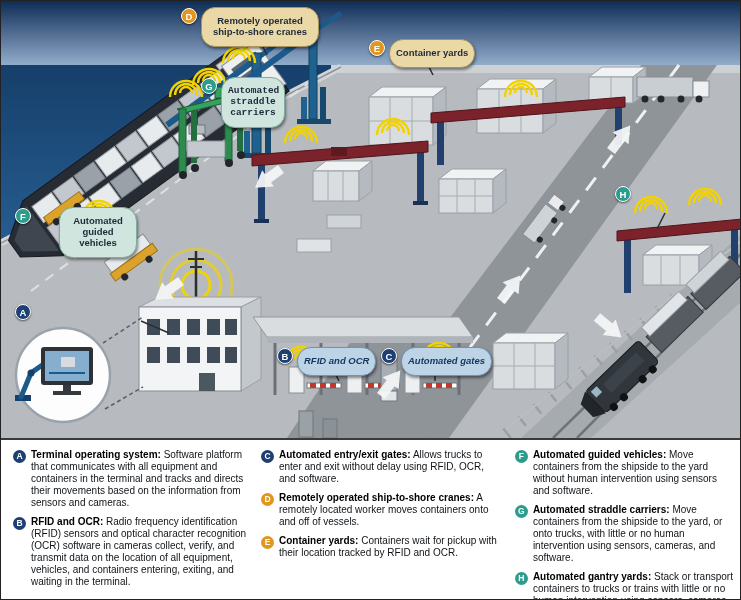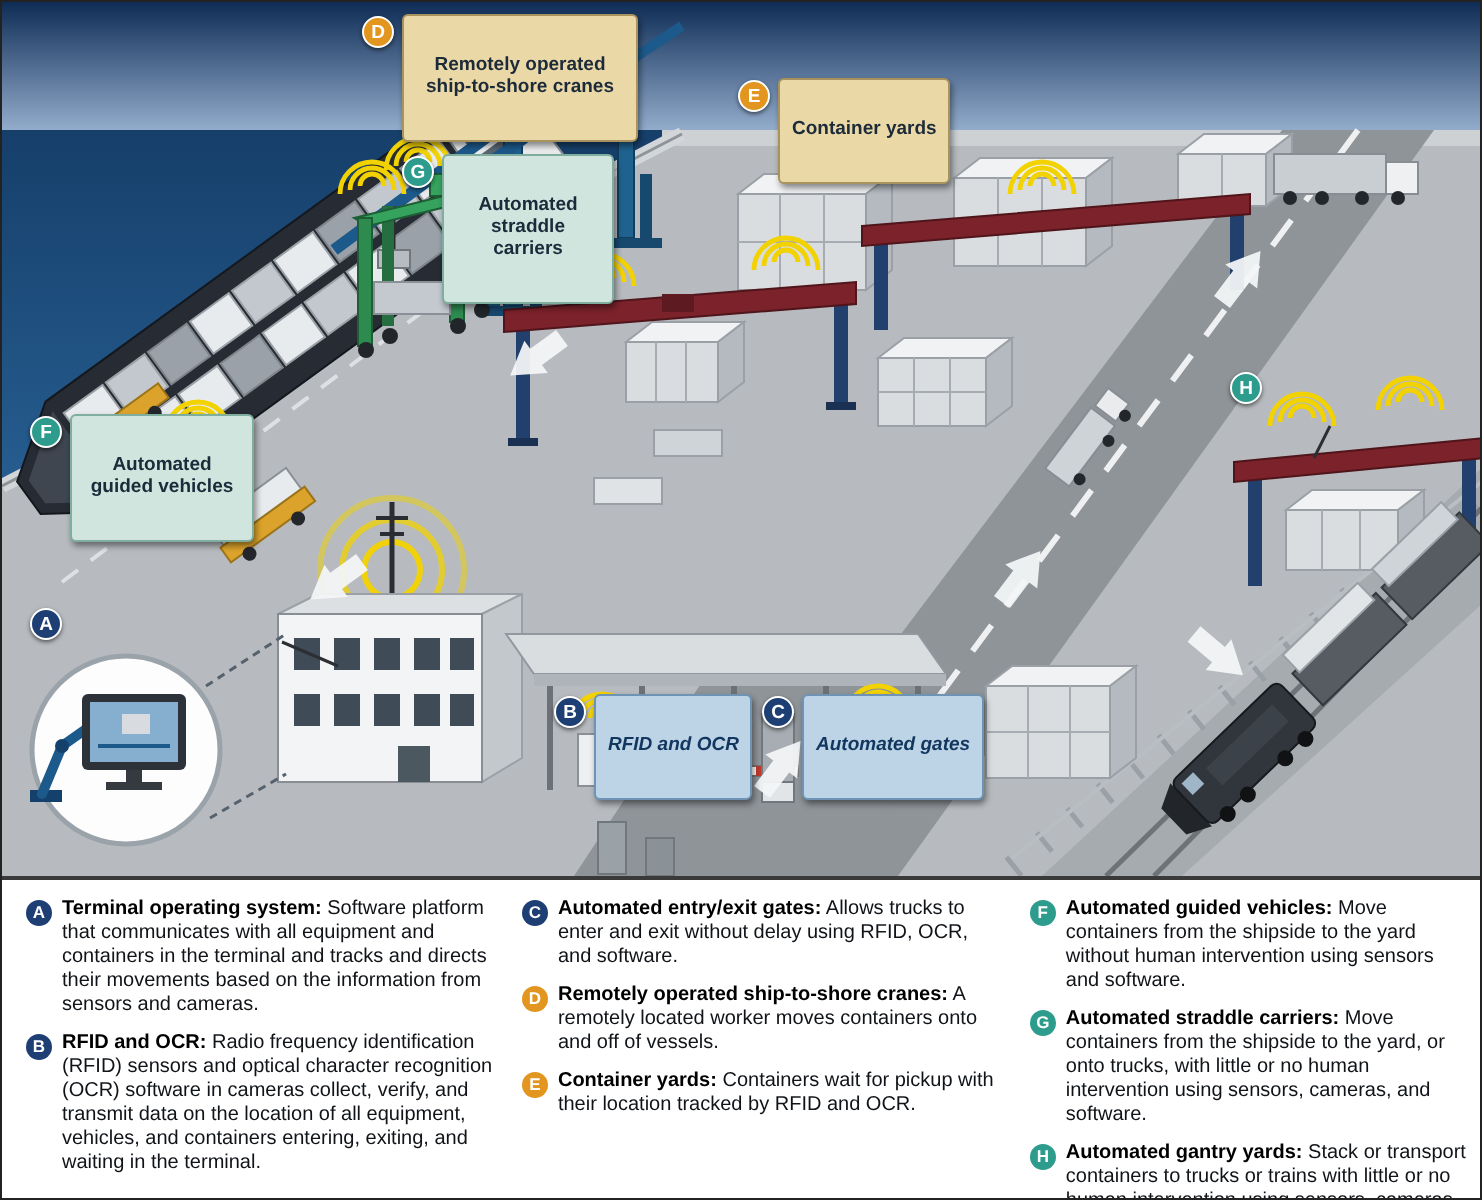--- a/index.html
+++ b/index.html
@@ -17,21 +17,21 @@
   .badge{
     flex:0 0 auto;width:16px;height:16px;border-radius:50%;
     color:#fff;font-size:9.5px;font-weight:bold;line-height:16px;text-align:center;
     border:1.5px solid #fff;box-shadow:0 1px 2px rgba(0,0,0,.55);margin-top:1px;
   }
   .b-navy{background:#1e3f73;}
   .b-orange{background:#e2951f;}
   .b-teal{background:#2d9c8c;}
   .tag{
     font-size:9.5px;font-weight:bold;line-height:1.15;text-align:center;
-    padding:20px 6px;border-radius:3px;border:1px solid rgba(0,0,0,.4);
+    padding:8px 6px;border-radius:14px;border:1px solid rgba(0,0,0,.4);
     box-shadow:1px 2px 3px rgba(0,0,0,.45);
   }
   .t-tan{background:#ead9a6;color:#1c2a3a;border-color:#a8935e;}
   .t-teal{background:#cfe5dd;color:#1c2a3a;border-color:#7fae9f;}
   .t-blue{background:#4a80b4;color:#ffffff;border-color:#28527e;}
   .t-lblue{background:#bcd4e6;color:#12365e;border-color:#6f93b5;font-style:italic;}
 
   
   .legend{
     position:absolute;left:0;top:437px;width:741px;height:163px;
@@ -410,25 +410,25 @@
     <div class="callout" style="left:180px;top:6px;">
       <span class="badge b-orange">D</span>
       <span class="tag t-tan" style="width:118px;">Remotely operated ship-to-shore cranes</span>
     </div>
     <div class="callout" style="left:368px;top:38px;">
       <span class="badge b-orange">E</span>
       <span class="tag t-tan">Container yards</span>
     </div>
     <div class="callout" style="left:200px;top:76px;">
       <span class="badge b-teal">G</span>
-      <span class="tag t-teal" style="width:86px;">Automated straddle carriers</span>
+      <span class="tag t-teal" style="width:64px;font-family:Liberation Mono, monospace;">Automated straddle carriers</span>
     </div>
     <div class="callout" style="left:14px;top:206px;">
       <span class="badge b-teal">F</span>
-      <span class="tag t-teal" style="width:92px;">Automated guided vehicles</span>
+      <span class="tag t-teal" style="width:78px;margin-left:24px;">Automated guided vehicles</span>
     </div>
     <div class="callout" style="left:14px;top:302px;">
       <span class="badge b-navy">A</span>
     </div>
     <div class="callout" style="left:276px;top:346px;">
       <span class="badge b-navy">B</span>
       <span class="tag t-lblue">RFID and OCR</span>
     </div>
     <div class="callout" style="left:380px;top:346px;">
       <span class="badge b-navy">C</span>

